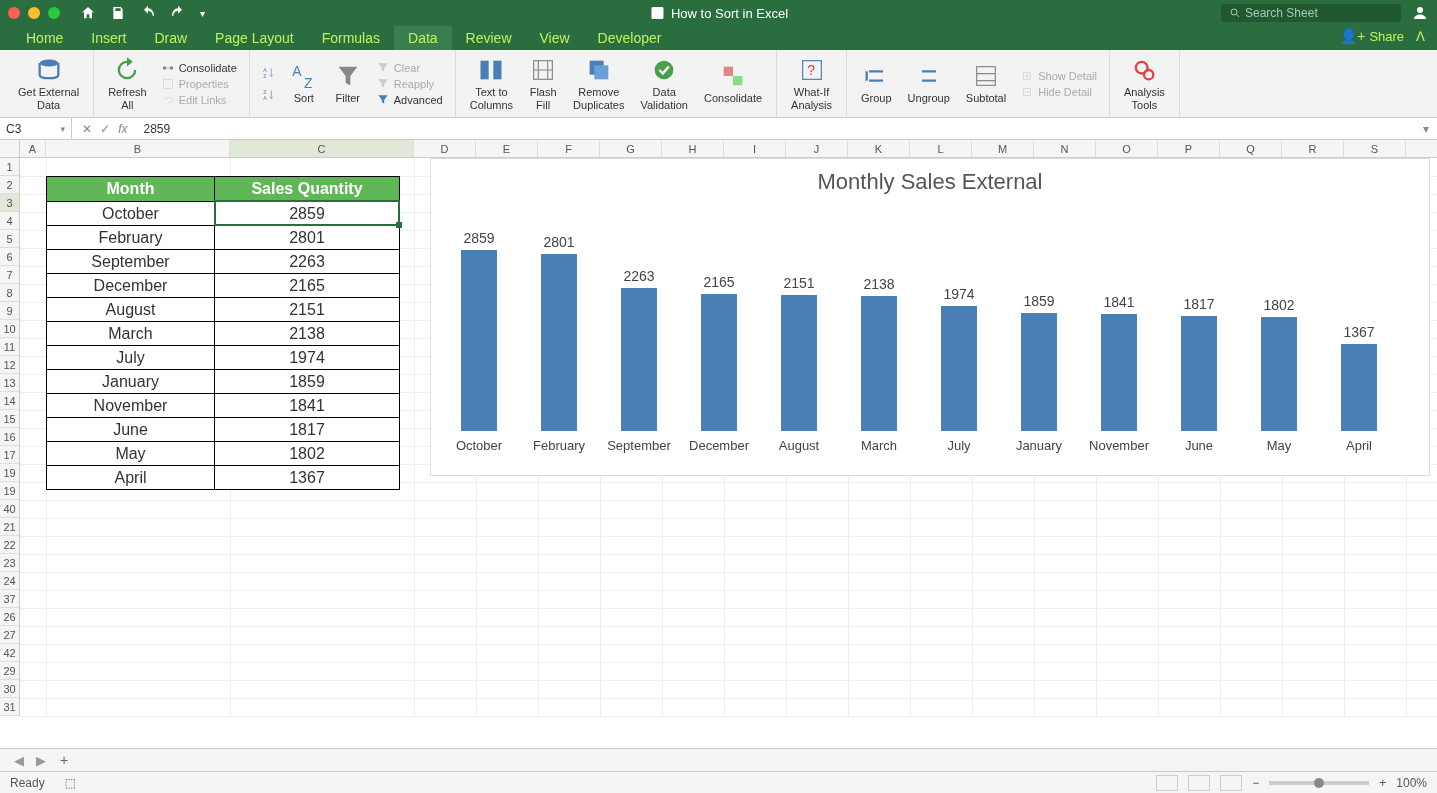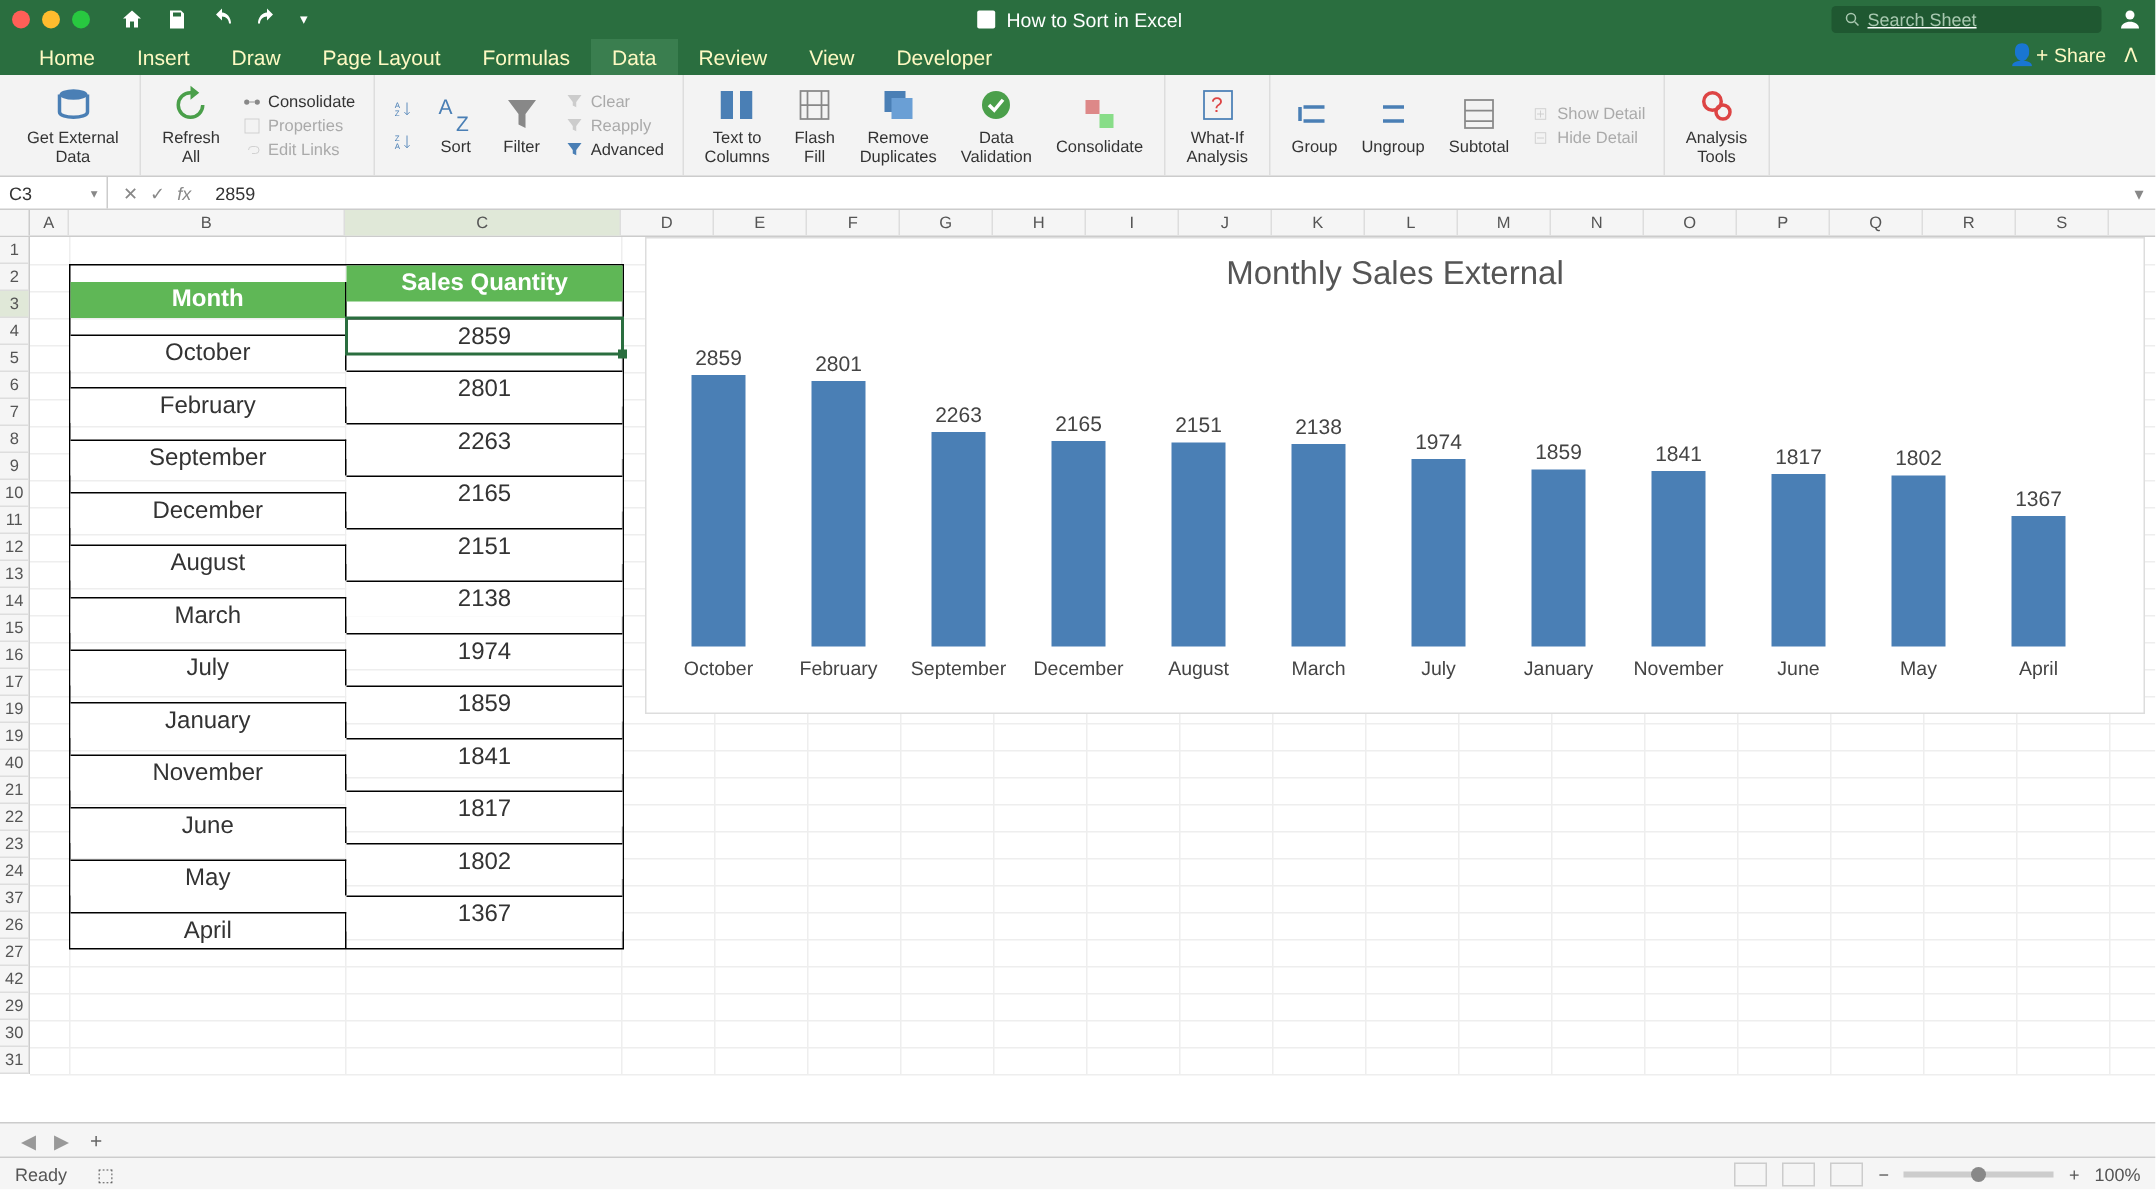--- a/index.html
+++ b/index.html
@@ -6,25 +6,25 @@
 body { background:#fff; width:1437px; height:793px; overflow:hidden; position:relative; font-size:13px; color:#333; }
 
 
 .titlebar { height:26px; background:#2a6e3f; display:flex; align-items:center; padding:0 8px; color:#fff; position:relative; }
 .traffic { display:flex; gap:8px; align-items:center; }
 .tl { width:12px; height:12px; border-radius:50%; }
 .tl.r{background:#ff5f57;} .tl.y{background:#febc2e;} .tl.g{background:#28c840;}
 .qat { display:flex; gap:14px; margin-left:20px; align-items:center; }
 .qat-icon { width:16px; height:16px; fill:#fff; cursor:pointer; }
 .title-center { position:absolute; left:50%; transform:translateX(-50%); display:flex; align-items:center; gap:6px; font-size:13px; }
-.title-right { margin-left:auto; display:flex; align-items:center; gap:10px;text-decoration:underline; }
+.title-right { margin-left:auto; display:flex; align-items:center; gap:10px; }
 .search-box { background:#1f5831; border-radius:3px; padding:2px 8px; width:180px; display:flex; align-items:center; gap:4px; font-size:12px; color:#a8c8b0; }
 
 
-.tabsrow { height:24px; background:#2a6e3f; display:flex; align-items:flex-end; padding:0 12px; color:#fef9c3; position:relative; }
+.tabsrow { height:24px; background:#2a6e3f; display:flex; align-items:flex-end; padding:0 12px; color:#bef264; position:relative; }
 .tab { padding:4px 14px; font-size:14px; cursor:pointer; }
 .tab.active { background:#3a7e4f; }
 .share { position:absolute; right:12px; top:2px; display:flex; align-items:center; gap:12px; font-size:13px; }
 
 
 .ribbon { height:68px; background:#f3f3f3; border-bottom:1px solid #ccc; display:flex; align-items:stretch; padding:0 4px; }
 .rgroup { display:flex; flex-direction:column; align-items:center; justify-content:flex-end; padding:2px 8px; border-right:1px solid #ddd; }
 .rbtns { flex:1; display:flex; align-items:center; gap:4px; }
 .bigbtn { display:flex; flex-direction:column; align-items:center; justify-content:center; gap:2px; padding:2px 6px; cursor:pointer; font-size:11px; text-align:center; line-height:1.1; }
 .bigbtn svg { width:28px; height:28px; }
@@ -54,21 +54,21 @@
 .hline { position:absolute; left:0; right:0; height:1px; background:#eee; }
 
 
 .datatable { position:absolute; left:26px; top:18px; border:1px solid #000; }
 .datatable .hdr { display:flex; }
 .datatable .hdr div { background:#5fb756; color:#fff; font-weight:bold; text-align:center; font-size:16px; height:24px; line-height:24px; border-right:1px solid #000; }
 .datatable .hdr div:last-child{border-right:none;}
 .datatable .dr { display:flex; }
 .datatable .dr div { text-align:center; font-size:16px; height:24px; line-height:24px; border-top:1px solid #000; border-right:1px solid #000; background:#fff; }
 .datatable .dr div:last-child{border-right:none;}
-.colB{width:184px;margin-top:11px;} .colC{width:184px;}
+.colB{width:168px;} .colC{width:184px;}
 .sel-cell { outline:2px solid #2a6e3f; outline-offset:-1px; position:relative; }
 .sel-cell::after { content:''; position:absolute; right:-3px; bottom:-3px; width:6px; height:6px; background:#2a6e3f; }
 
 
 .chart { position:absolute; left:410px; top:0px; width:1000px; height:318px; border:1px solid #ddd; background:#fff; }
 .chart-title { text-align:center; font-size:22px; color:#555; padding:10px 0 6px; }
 .plot { position:relative; height:230px; margin:0 20px; }
 .bar { position:absolute; bottom:0; width:36px; background:#4a7fb5; }
 .barlabel { position:absolute; width:60px; text-align:center; font-size:14px; color:#444; transform:translateX(-12px); }
 .catlabel { position:absolute; bottom:-22px; width:80px; text-align:center; font-size:13px; color:#444; transform:translateX(-22px); }

